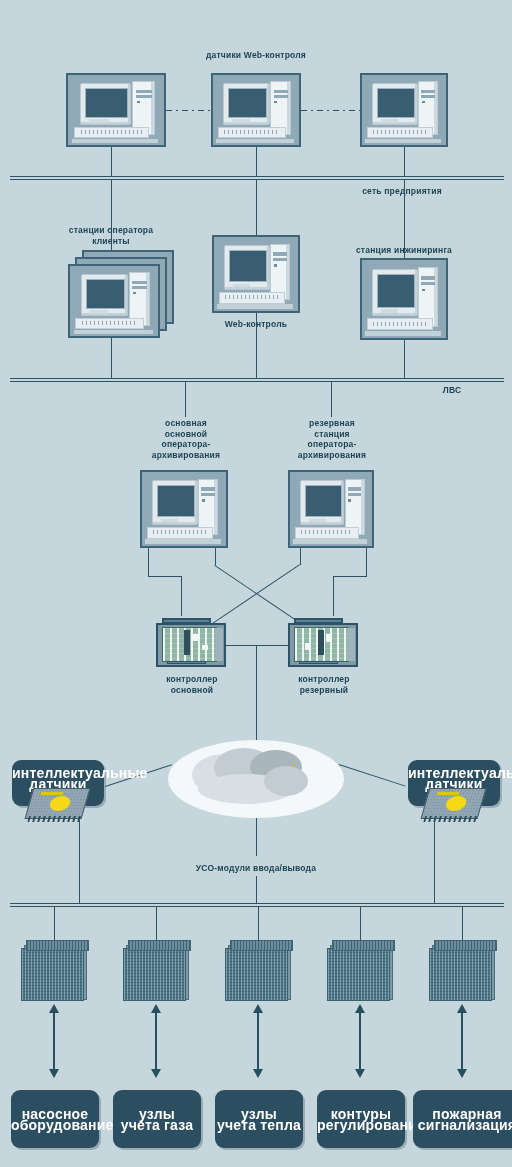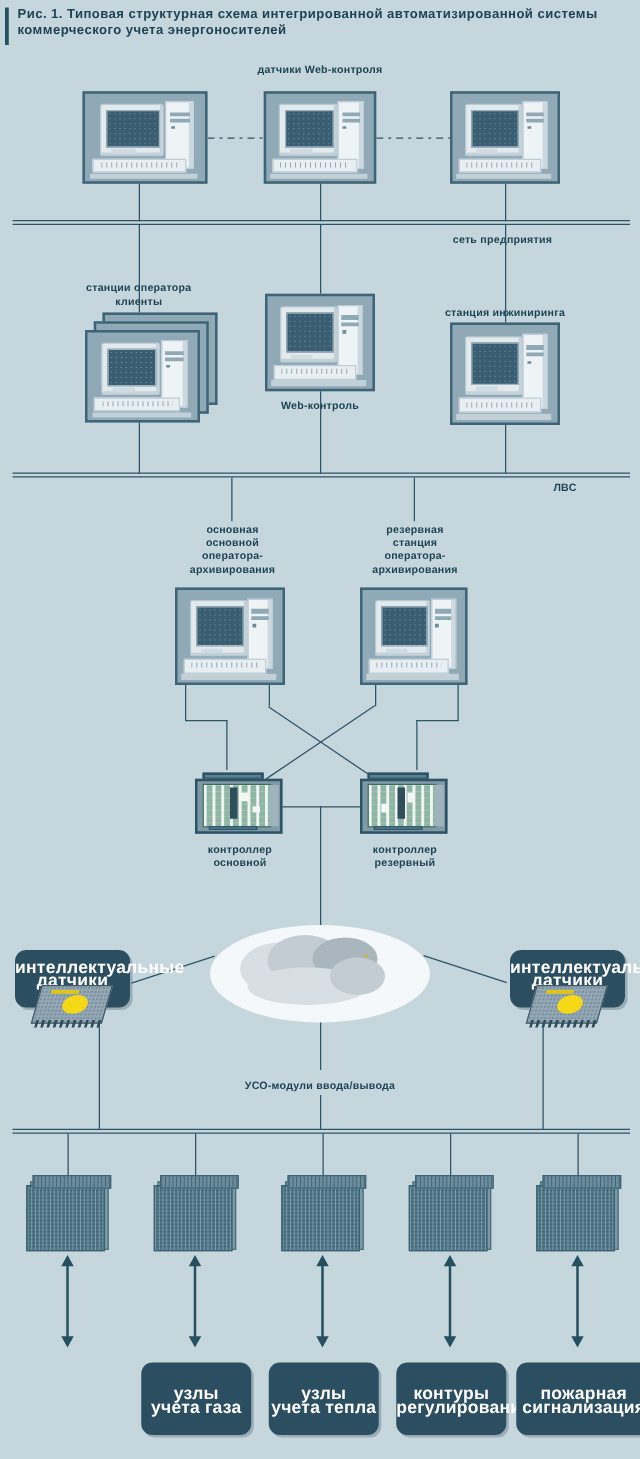--- a/index.html
+++ b/index.html
@@ -205,24 +205,20 @@
     border-left:5px solid transparent;border-right:5px solid transparent;
   }
   .arrow .head.up{top:-8px;border-bottom:9px solid #24505f;}
   .arrow .head.down{bottom:-8px;border-top:9px solid #24505f;}
 </style>
 </head>
 <body>
 
 <div class="stage">
 
-  <div id="title-bar">
-    <div class="accent"></div>
-    <div id="title-text">Рис. 1. Типовая структурная схема интегрированной автоматизированной системы коммерческого учета энергоносителей</div>
-  </div>
 
   <div class="lbl" style="left:146px;top:50px;width:220px;">датчики Web-контроля</div>
 
   <div class="pc" style="left:66px;top:73px;width:100px;height:74px;">
     <div class="mon">
       <div class="screen"></div>
       <div class="monfoot"></div>
     </div>
     <div class="tower">
       <div class="bay b1"></div>
@@ -482,20 +478,24 @@
   <div class="vline" style="left:54px;top:907px;height:34px;"></div>
   <div class="iomod" style="left:21px;top:940px;width:66px;height:58px;">
     <div class="back"></div>
     <div class="front"></div>
     <div class="cap"></div>
   </div>
   <div class="arrow" style="left:53px;top:1012px;height:58px;">
     <div class="head up"></div>
     <div class="head down"></div>
   </div>
+  <div class="rbox" style="left:11px;top:1090px;width:88px;height:58px;">
+    <div class="t" style="top:19px;">насосное
+оборудование</div>
+  </div>
 
   <div class="vline" style="left:156px;top:907px;height:34px;"></div>
   <div class="iomod" style="left:123px;top:940px;width:66px;height:58px;">
     <div class="back"></div>
     <div class="front"></div>
     <div class="cap"></div>
   </div>
   <div class="arrow" style="left:155px;top:1012px;height:58px;">
     <div class="head up"></div>
     <div class="head down"></div>

